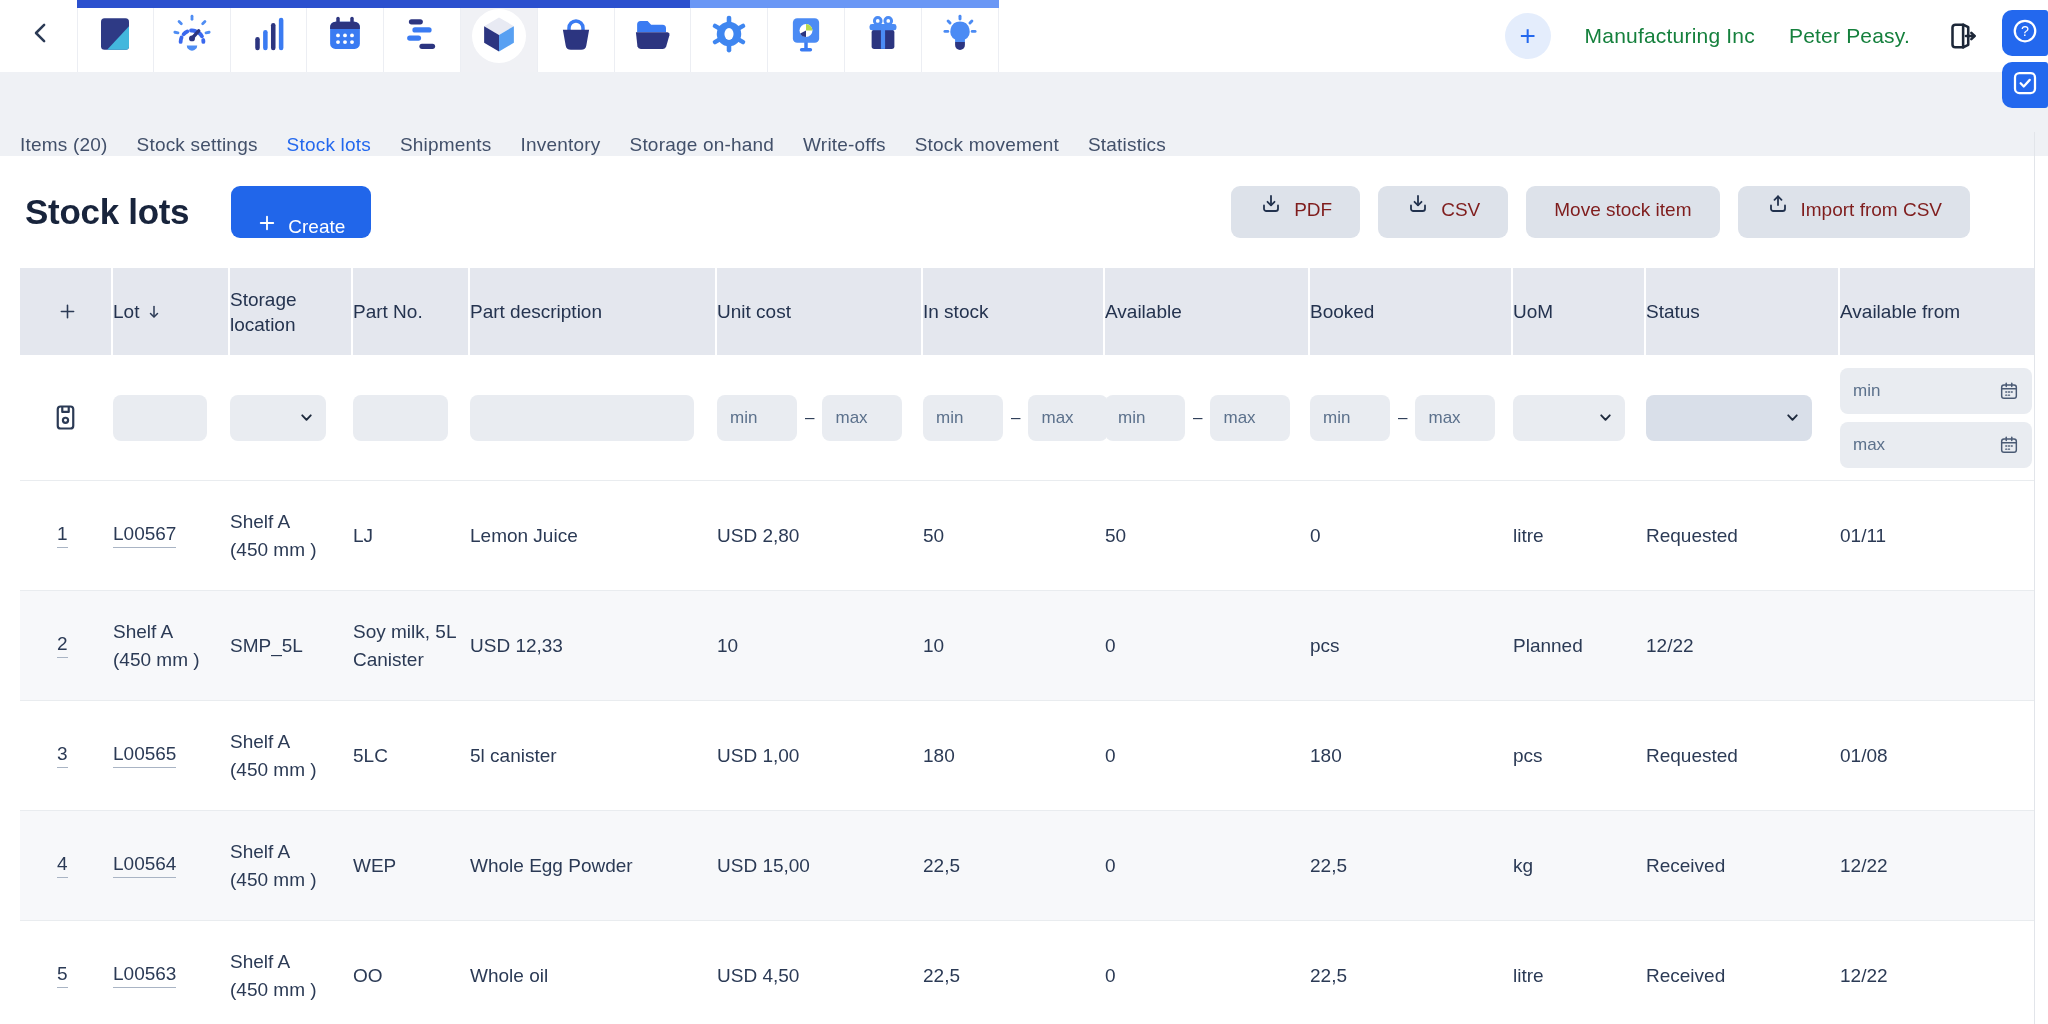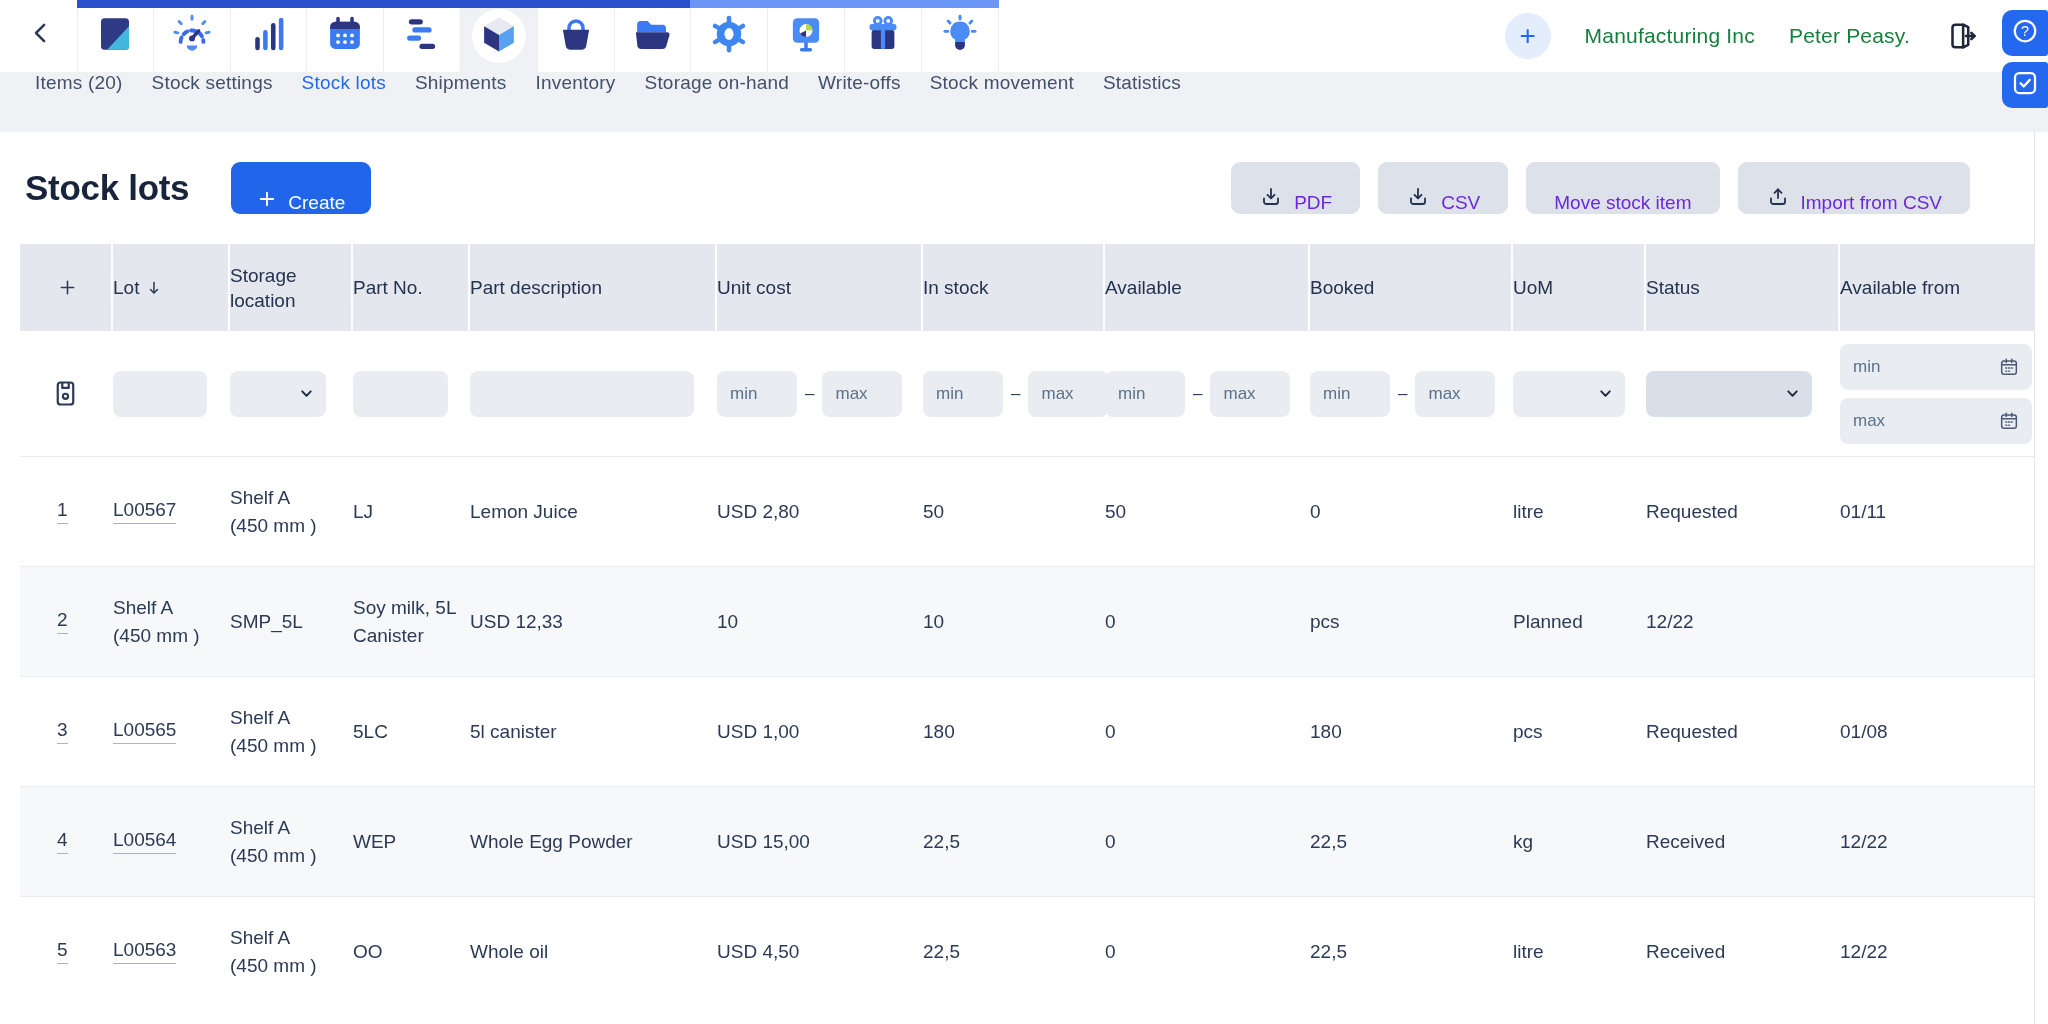--- a/index.html
+++ b/index.html
@@ -24,31 +24,31 @@
   .logout { width:34px; height:34px; cursor:pointer; }
 
   
   .edge-btn { position:absolute; right:0; width:46px; height:46px; background:#2368ee;
     border-radius:10px 3px 3px 10px; display:flex; align-items:center; justify-content:center; cursor:pointer; z-index:20; }
   .edge-help { top:10px; }
   .edge-check { top:62px; }
   .edge-btn svg { width:30px; height:30px; }
 
   
-  .navband { height:60px; background:#eff1f5; display:flex; align-items:flex-start; padding-left:35px; gap:29px; }
+  .navband { height:84px; background:#eff1f5; display:flex; align-items:flex-end; padding-left:20px; gap:29px; }
   .tab { font-size:19px; color:#42506a; letter-spacing:.2px; cursor:pointer; white-space:nowrap; }
   .tab.active { color:#2368ee; font-weight:500; }
 
   
   .titlerow { height:112px; display:flex; align-items:center; padding:0 78px 0 25px; }
   .pagetitle { font-size:35px; font-weight:700; color:#18243c; letter-spacing:-.3px; }
   .btn { display:inline-flex; align-items:flex-end; gap:11px; height:52px; border-radius:9px;
     font-size:19px; cursor:pointer; user-select:none; white-space:nowrap; }
   .btn-primary { background:#2166ea; color:#fff; padding:0 26px; margin-left:42px; }
-  .btn-gray { background:#dde2ea; color:#6d28d9; padding:0 28px; }
+  .btn-gray { background:#dde2ea; color:#7f1d1d; padding:17px 28px; }
   .actions { margin-left:auto; display:flex; gap:18px; }
   .btn svg { width:24px; height:24px; }
   .btn-primary svg { width:20px; height:20px; }
 
   
   .table { margin-left:20px; width:2015px; }
   .tgrid { display:grid; grid-template-columns:93px 117px 123px 117px 247px 206px 182px 205px 203px 133px 194px minmax(0,1fr); }
   .cell { display:flex; align-items:center; padding-right:14px; min-width:0; }
   .c1 { padding-left:37px; }
 

